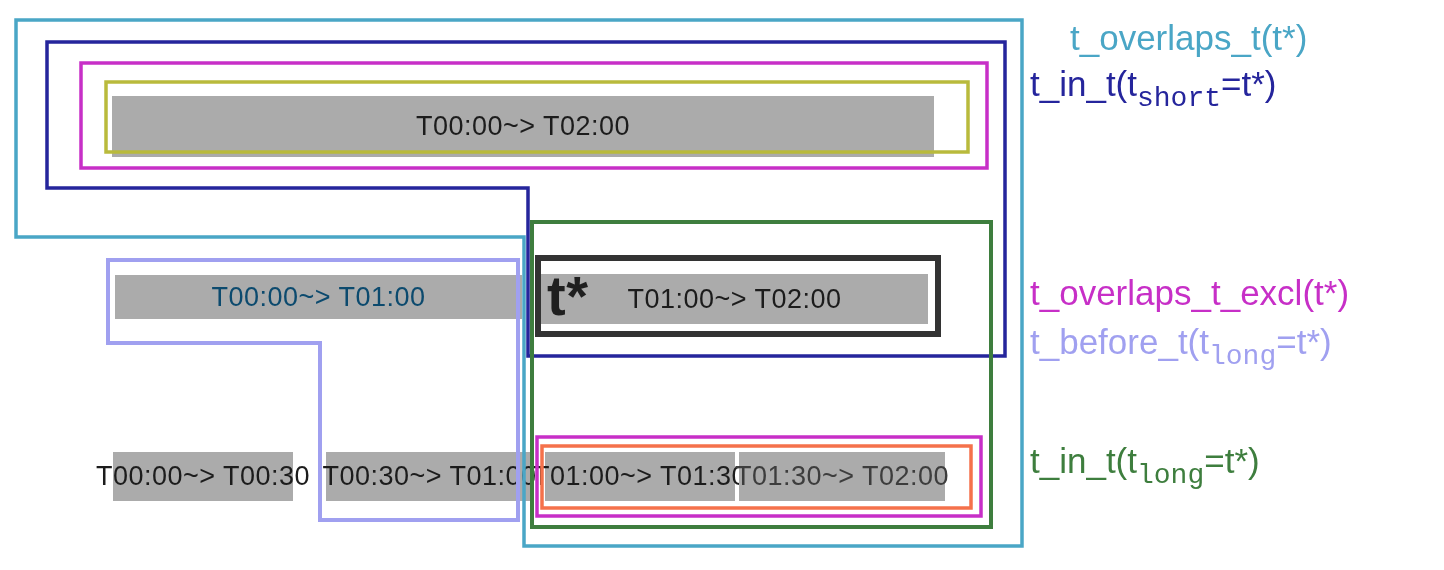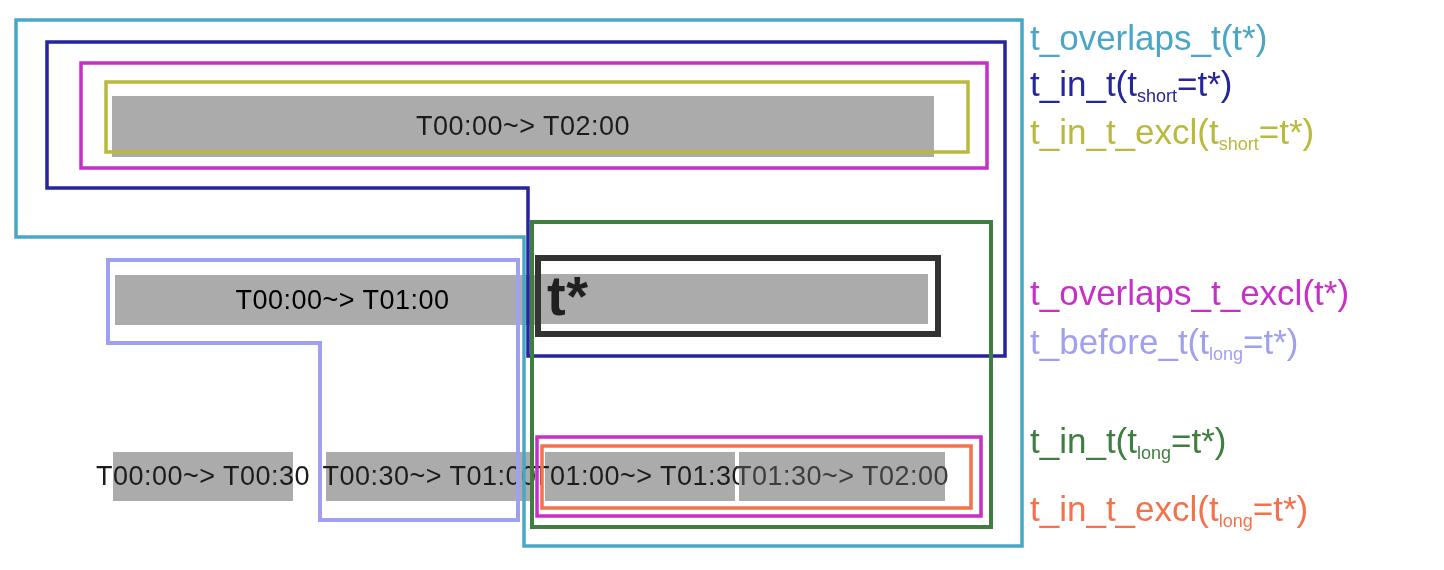--- a/index.html
+++ b/index.html
@@ -50,35 +50,36 @@
     line-height: 1;
   }
   .legend-item {
     position: absolute;
     left: 1030px;
     font-size: 35px;
     line-height: 44px;
     white-space: nowrap;
   }
   .legend-item sub {
-    font-size: 18px;
+    font-size: 28px;
     vertical-align: -0.35em;
     line-height: 0;
+    font-family: Liberation Mono, monospace;
   }
 </style>
 </head>
 <body>
 
 <div id="stage">
 
   <div class="bar" style="left: 112px; top: 96px; width: 822px; height: 61px; background-color: rgb(171, 171, 171); color: rgb(28, 28, 28);">
     <span>T00:00~&gt; T02:00</span>
   </div>
 
-  <div class="bar" style="left: 115px; top: 275px; width: 407px; height: 50px; background-color: rgb(171, 171, 171); color: #000000; padding-left: 24px;">
+  <div class="bar" style="left: 115px; top: 275px; width: 407px; height: 44px; background-color: rgb(171, 171, 171); color: #0c4a6e;">
     <span>T00:00~&gt; T01:00</span>
   </div>
 
   <div class="bar" style="left: 113px; top: 452px; width: 180px; height: 49px; background-color: rgb(171, 171, 171); color: rgb(28, 28, 28);">
     <span>T00:00~&gt; T00:30</span>
   </div>
 
   <div class="bar" style="left: 326px; top: 452px; width: 207px; height: 49px; background-color: rgb(171, 171, 171); color: rgb(28, 28, 28);">
     <span>T00:30~&gt; T01:00</span>
   </div>
@@ -86,56 +87,51 @@
   <div class="bar" style="left: 545px; top: 452px; width: 190px; height: 49px; background-color: rgb(171, 171, 171); color: rgb(28, 28, 28);">
     <span>T01:00~&gt; T01:30</span>
   </div>
 
   <div class="bar" style="left: 739px; top: 452px; width: 206px; height: 49px; background-color: rgb(171, 171, 171); color: rgb(61, 61, 61);">
     <span>T01:30~&gt; T02:00</span>
   </div>
 
   <div class="tstar-box" style="border-color: rgb(51, 51, 51);">
     <div class="bar tstar-bar" style="background-color: rgb(171, 171, 171); color: rgb(28, 28, 28);">
+      <span>T01:00~&gt; T02:00</span>
       <span class="tstar-marker" style="color: rgb(31, 31, 31);">t*</span>
     </div>
   </div>
 
   <svg id="outlines" width="1444" height="570">
     <polygon points="16,20 1022,20 1022,546 524,546 524,237 16,237" stroke-width="3.5" style="stroke: rgb(74, 166, 198);"></polygon>
     <polygon points="47,42 1005,42 1005,356 528,356 528,188 47,188" stroke-width="3.5" style="stroke: rgb(37, 37, 156);"></polygon>
     <rect x="81" y="63" width="906" height="105" stroke-width="3.5" style="stroke: rgb(199, 47, 199);"></rect>
     <rect x="106" y="82" width="862" height="70" stroke-width="3.5" style="stroke: rgb(185, 186, 60);"></rect>
     <polygon points="108,260 518,260 518,520 320,520 320,343 108,343" stroke-width="4" style="stroke: rgb(160, 160, 240);"></polygon>
     <rect x="532" y="222" width="459" height="305" stroke-width="4" style="stroke: rgb(62, 126, 62);"></rect>
     <rect x="537" y="437" width="444" height="79" stroke-width="3.5" style="stroke: rgb(199, 47, 199);"></rect>
     <rect x="542" y="446" width="429" height="62" stroke-width="3.5" style="stroke: rgb(245, 113, 75);"></rect>
   </svg>
 
-  <div class="legend-item" style="top: 16px; color: rgb(74, 166, 198);">
+  <div class="legend-item" style="top: 16px; color: rgb(74, 166, 198); margin-left: 40px;">
     <span>t_overlaps_t(t*)</span><sub></sub><span></span>
   </div>
 
   <div class="legend-item" style="top: 62px; color: rgb(37, 37, 156);">
     <span>t_in_t(t</span><sub>short</sub><span>=t*)</span>
   </div>
 
-  <div class="legend-item" style="top: 110px; color: rgb(185, 186, 60);">
-    <span>t_in_t_excl(t</span><sub>short</sub><span>=t*)</span>
-  </div>
 
   <div class="legend-item" style="top: 271px; color: rgb(199, 47, 199); text-align: center;">
     <span>t_overlaps_t_excl(t*)</span><sub></sub><span></span>
   </div>
 
   <div class="legend-item" style="top: 320px; color: rgb(160, 160, 240);">
     <span>t_before_t(t</span><sub>long</sub><span>=t*)</span>
   </div>
 
-  <div class="legend-item" style="top: 419px; color: rgb(62, 126, 62);">
+  <div class="legend-item" style="top: 439px; color: rgb(62, 126, 62);">
     <span>t_in_t(t</span><sub>long</sub><span>=t*)</span>
   </div>
 
-  <div class="legend-item" style="top: 487px; color: rgb(245, 113, 75);">
-    <span>t_in_t_excl(t</span><sub>long</sub><span>=t*)</span>
-  </div>
 
 </div>
 
 </body></html>

